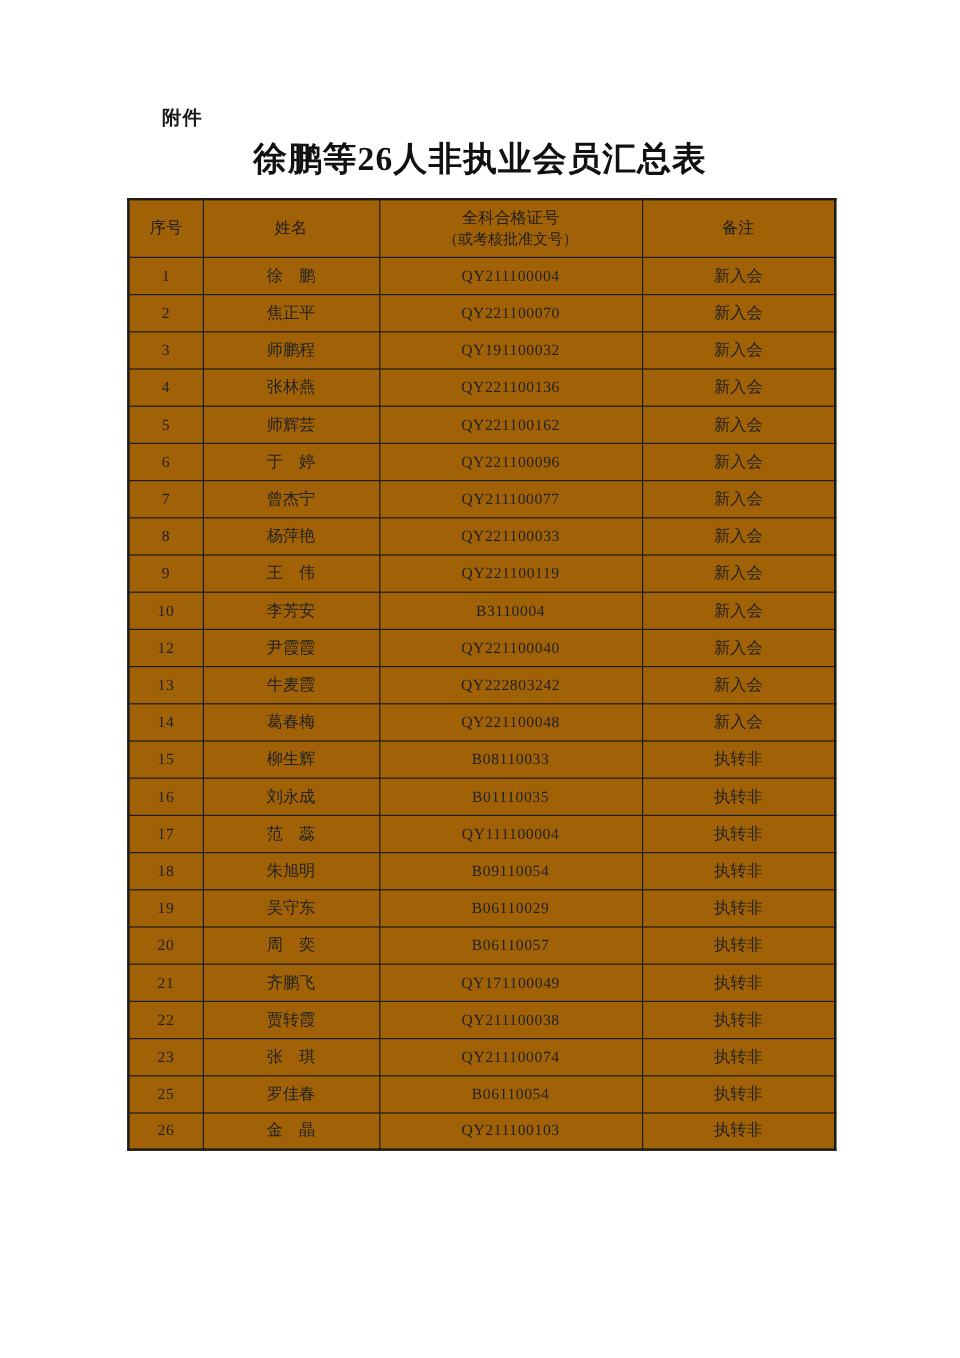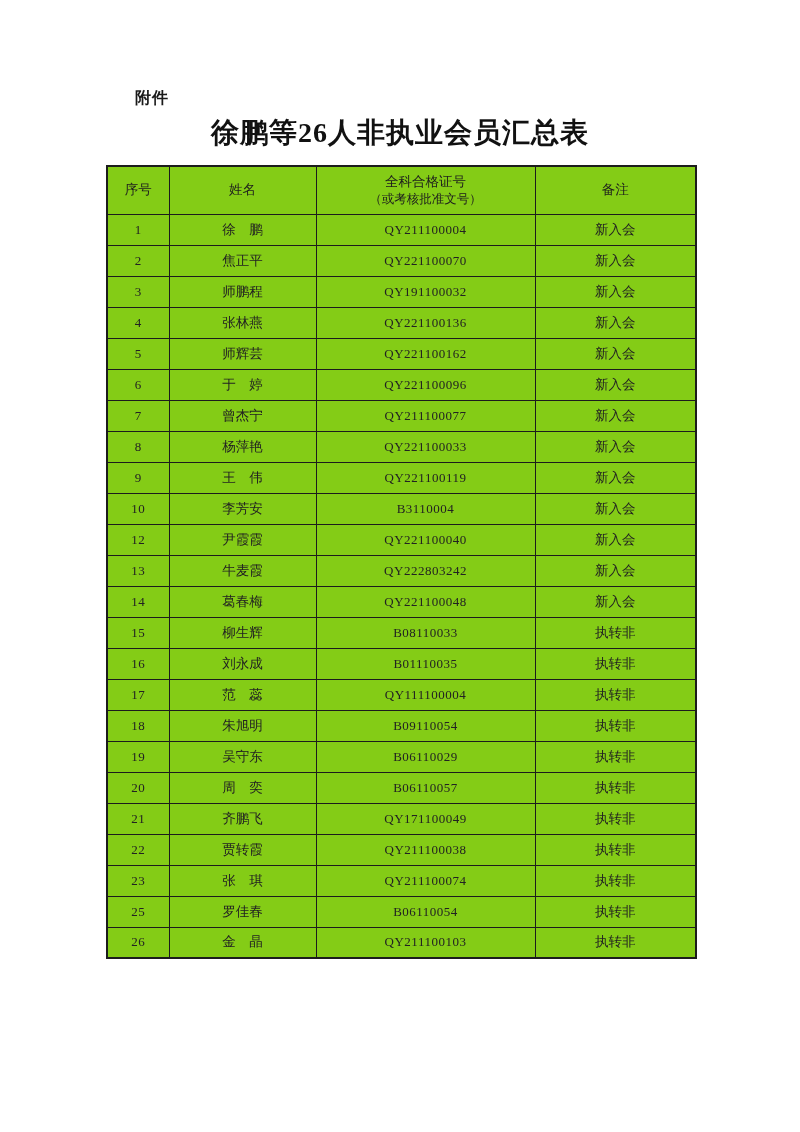--- a/index.html
+++ b/index.html
@@ -44,21 +44,21 @@
     color: #111111;
   }
   table.member-table {
     position: absolute;
     left: 106px;
     top: 165px;
     width: 589px;
     border-collapse: collapse;
     table-layout: fixed;
     border: 2px solid #1c1c1c;
-    background: #84cc16;
+    background: #a16207;
   }
   .col-seq    { width: 62px;  }
   .col-name   { width: 147px; }
   .col-cert   { width: 219px; }
   .col-remark { width: 161px; }
   .member-table th,
   .member-table td {
     border: 1px solid #1c1c1c;
     text-align: center;
     vertical-align: middle;

